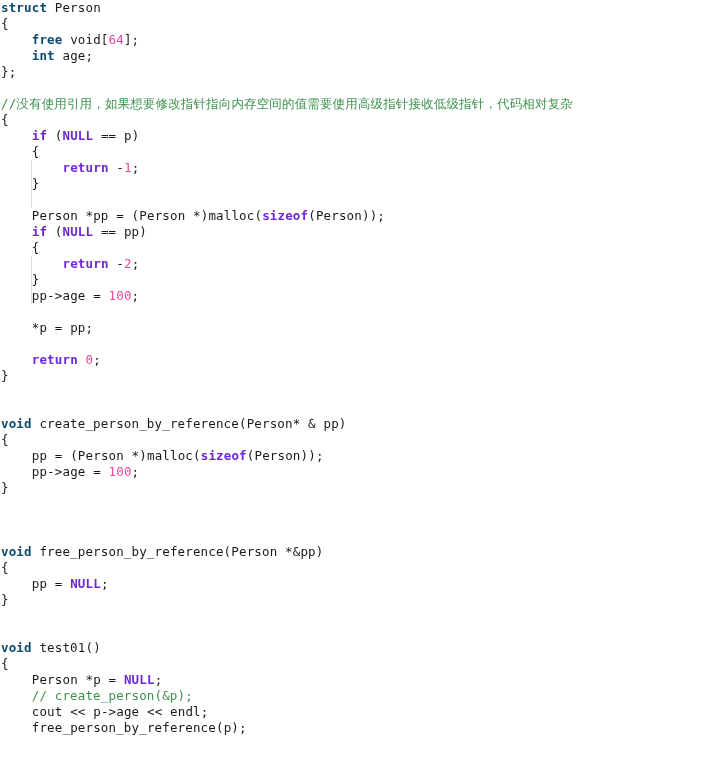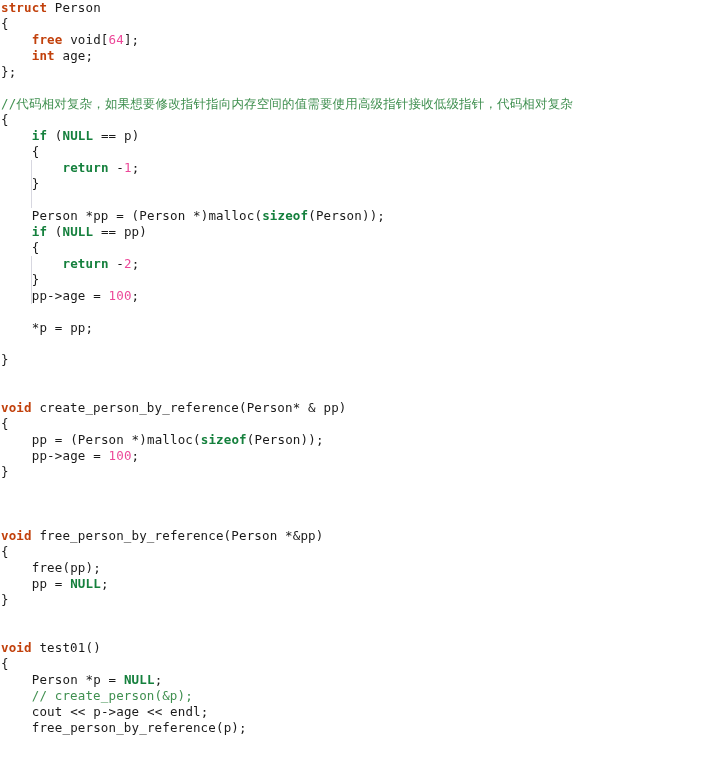--- a/index.html
+++ b/index.html
@@ -23,22 +23,22 @@
   .code-line {
     height: 16px;
     line-height: 16px;
     font-size: 12.5px;
     white-space: pre;
     color: #000000;
     letter-spacing: 0.15px;
     padding-left: 1px;
   }
   .tok { white-space: pre; }
-  .kw   { color: #15803d; font-weight: bold; }
-  .kwt  { color: #c2410c; font-weight: bold; }
+  .kw   { color: #6d28d9; font-weight: bold; }
+  .kwt  { color: #0c4a6e; font-weight: bold; }
   .num  { color: #ec4899; }
   .cmt  { color: #3f8f4f; }
   .pln  { color: #1a1a1a; }
   
   .guide {
     position: absolute;
     width: 1px;
     background: #c9c9d6;
     opacity: 0.75;
   }
@@ -47,50 +47,50 @@
 <body>
 
 <div id="code-editor">
   <div id="code-lines">
       <div class="code-line"><span class="tok kwt">struct</span><span class="tok pln"> </span><span class="tok pln">Person</span></div>
       <div class="code-line"><span class="tok pln">{</span></div>
       <div class="code-line"><span class="tok pln"> </span><span class="tok pln"> </span><span class="tok pln"> </span><span class="tok pln"> </span><span class="tok kwt">free</span><span class="tok pln"> </span><span class="tok pln">void</span><span class="tok pln">[</span><span class="tok num">64</span><span class="tok pln">]</span><span class="tok pln">;</span></div>
       <div class="code-line"><span class="tok pln"> </span><span class="tok pln"> </span><span class="tok pln"> </span><span class="tok pln"> </span><span class="tok kwt">int</span><span class="tok pln"> </span><span class="tok pln">age</span><span class="tok pln">;</span></div>
       <div class="code-line"><span class="tok pln">}</span><span class="tok pln">;</span></div>
       <div class="code-line">&nbsp;</div>
-      <div class="code-line"><span class="tok cmt">//代码相对复杂，如果想要修改指针指向内存空间的值需要使用高级指针接收低级指针，代码相对复杂</span></div>
+      <div class="code-line"><span class="tok cmt">//没有使用引用，如果想要修改指针指向内存空间的值需要使用高级指针接收低级指针，代码相对复杂</span></div>
       <div class="code-line"><span class="tok pln">{</span></div>
       <div class="code-line"><span class="tok pln"> </span><span class="tok pln"> </span><span class="tok pln"> </span><span class="tok pln"> </span><span class="tok kw">if</span><span class="tok pln"> </span><span class="tok pln">(</span><span class="tok kw">NULL</span><span class="tok pln"> </span><span class="tok pln">=</span><span class="tok pln">=</span><span class="tok pln"> </span><span class="tok pln">p</span><span class="tok pln">)</span></div>
       <div class="code-line"><span class="tok pln"> </span><span class="tok pln"> </span><span class="tok pln"> </span><span class="tok pln"> </span><span class="tok pln">{</span></div>
       <div class="code-line"><span class="tok pln"> </span><span class="tok pln"> </span><span class="tok pln"> </span><span class="tok pln"> </span><span class="tok pln"> </span><span class="tok pln"> </span><span class="tok pln"> </span><span class="tok pln"> </span><span class="tok kw">return</span><span class="tok pln"> </span><span class="tok pln">-</span><span class="tok num">1</span><span class="tok pln">;</span></div>
       <div class="code-line"><span class="tok pln"> </span><span class="tok pln"> </span><span class="tok pln"> </span><span class="tok pln"> </span><span class="tok pln">}</span></div>
       <div class="code-line">&nbsp;</div>
       <div class="code-line"><span class="tok pln"> </span><span class="tok pln"> </span><span class="tok pln"> </span><span class="tok pln"> </span><span class="tok pln">Person</span><span class="tok pln"> </span><span class="tok pln">*</span><span class="tok pln">pp</span><span class="tok pln"> </span><span class="tok pln">=</span><span class="tok pln"> </span><span class="tok pln">(</span><span class="tok pln">Person</span><span class="tok pln"> </span><span class="tok pln">*</span><span class="tok pln">)</span><span class="tok pln">malloc</span><span class="tok pln">(</span><span class="tok kw">sizeof</span><span class="tok pln">(</span><span class="tok pln">Person</span><span class="tok pln">)</span><span class="tok pln">)</span><span class="tok pln">;</span></div>
       <div class="code-line"><span class="tok pln"> </span><span class="tok pln"> </span><span class="tok pln"> </span><span class="tok pln"> </span><span class="tok kw">if</span><span class="tok pln"> </span><span class="tok pln">(</span><span class="tok kw">NULL</span><span class="tok pln"> </span><span class="tok pln">=</span><span class="tok pln">=</span><span class="tok pln"> </span><span class="tok pln">pp</span><span class="tok pln">)</span></div>
       <div class="code-line"><span class="tok pln"> </span><span class="tok pln"> </span><span class="tok pln"> </span><span class="tok pln"> </span><span class="tok pln">{</span></div>
       <div class="code-line"><span class="tok pln"> </span><span class="tok pln"> </span><span class="tok pln"> </span><span class="tok pln"> </span><span class="tok pln"> </span><span class="tok pln"> </span><span class="tok pln"> </span><span class="tok pln"> </span><span class="tok kw">return</span><span class="tok pln"> </span><span class="tok pln">-</span><span class="tok num">2</span><span class="tok pln">;</span></div>
       <div class="code-line"><span class="tok pln"> </span><span class="tok pln"> </span><span class="tok pln"> </span><span class="tok pln"> </span><span class="tok pln">}</span></div>
       <div class="code-line"><span class="tok pln"> </span><span class="tok pln"> </span><span class="tok pln"> </span><span class="tok pln"> </span><span class="tok pln">pp</span><span class="tok pln">-</span><span class="tok pln">&gt;</span><span class="tok pln">age</span><span class="tok pln"> </span><span class="tok pln">=</span><span class="tok pln"> </span><span class="tok num">100</span><span class="tok pln">;</span></div>
       <div class="code-line">&nbsp;</div>
       <div class="code-line"><span class="tok pln"> </span><span class="tok pln"> </span><span class="tok pln"> </span><span class="tok pln"> </span><span class="tok pln">*</span><span class="tok pln">p</span><span class="tok pln"> </span><span class="tok pln">=</span><span class="tok pln"> </span><span class="tok pln">pp</span><span class="tok pln">;</span></div>
       <div class="code-line">&nbsp;</div>
+      <div class="code-line"><span class="tok pln"> </span><span class="tok pln"> </span><span class="tok pln"> </span><span class="tok pln"> </span><span class="tok kw">return</span><span class="tok pln"> </span><span class="tok num">0</span><span class="tok pln">;</span></div>
       <div class="code-line"><span class="tok pln">}</span></div>
       <div class="code-line">&nbsp;</div>
       <div class="code-line">&nbsp;</div>
       <div class="code-line"><span class="tok kwt">void</span><span class="tok pln"> </span><span class="tok pln">create_person_by_reference</span><span class="tok pln">(</span><span class="tok pln">Person</span><span class="tok pln">*</span><span class="tok pln"> </span><span class="tok pln">&amp;</span><span class="tok pln"> </span><span class="tok pln">pp</span><span class="tok pln">)</span></div>
       <div class="code-line"><span class="tok pln">{</span></div>
       <div class="code-line"><span class="tok pln"> </span><span class="tok pln"> </span><span class="tok pln"> </span><span class="tok pln"> </span><span class="tok pln">pp</span><span class="tok pln"> </span><span class="tok pln">=</span><span class="tok pln"> </span><span class="tok pln">(</span><span class="tok pln">Person</span><span class="tok pln"> </span><span class="tok pln">*</span><span class="tok pln">)</span><span class="tok pln">malloc</span><span class="tok pln">(</span><span class="tok kw">sizeof</span><span class="tok pln">(</span><span class="tok pln">Person</span><span class="tok pln">)</span><span class="tok pln">)</span><span class="tok pln">;</span></div>
       <div class="code-line"><span class="tok pln"> </span><span class="tok pln"> </span><span class="tok pln"> </span><span class="tok pln"> </span><span class="tok pln">pp</span><span class="tok pln">-</span><span class="tok pln">&gt;</span><span class="tok pln">age</span><span class="tok pln"> </span><span class="tok pln">=</span><span class="tok pln"> </span><span class="tok num">100</span><span class="tok pln">;</span></div>
       <div class="code-line"><span class="tok pln">}</span></div>
       <div class="code-line">&nbsp;</div>
       <div class="code-line">&nbsp;</div>
       <div class="code-line">&nbsp;</div>
       <div class="code-line"><span class="tok kwt">void</span><span class="tok pln"> </span><span class="tok pln">free_person_by_reference</span><span class="tok pln">(</span><span class="tok pln">Person</span><span class="tok pln"> </span><span class="tok pln">*</span><span class="tok pln">&amp;</span><span class="tok pln">pp</span><span class="tok pln">)</span></div>
       <div class="code-line"><span class="tok pln">{</span></div>
-      <div class="code-line"><span class="tok pln"> </span><span class="tok pln"> </span><span class="tok pln"> </span><span class="tok pln"> </span><span class="tok pln">free</span><span class="tok pln">(</span><span class="tok pln">pp</span><span class="tok pln">)</span><span class="tok pln">;</span></div>
       <div class="code-line"><span class="tok pln"> </span><span class="tok pln"> </span><span class="tok pln"> </span><span class="tok pln"> </span><span class="tok pln">pp</span><span class="tok pln"> </span><span class="tok pln">=</span><span class="tok pln"> </span><span class="tok kw">NULL</span><span class="tok pln">;</span></div>
       <div class="code-line"><span class="tok pln">}</span></div>
       <div class="code-line">&nbsp;</div>
       <div class="code-line">&nbsp;</div>
       <div class="code-line"><span class="tok kwt">void</span><span class="tok pln"> </span><span class="tok pln">test01</span><span class="tok pln">(</span><span class="tok pln">)</span></div>
       <div class="code-line"><span class="tok pln">{</span></div>
       <div class="code-line"><span class="tok pln"> </span><span class="tok pln"> </span><span class="tok pln"> </span><span class="tok pln"> </span><span class="tok pln">Person</span><span class="tok pln"> </span><span class="tok pln">*</span><span class="tok pln">p</span><span class="tok pln"> </span><span class="tok pln">=</span><span class="tok pln"> </span><span class="tok kw">NULL</span><span class="tok pln">;</span></div>
       <div class="code-line"><span class="tok cmt">    // create_person(&amp;p);</span></div>
       <div class="code-line"><span class="tok pln"> </span><span class="tok pln"> </span><span class="tok pln"> </span><span class="tok pln"> </span><span class="tok pln">cout</span><span class="tok pln"> </span><span class="tok pln">&lt;</span><span class="tok pln">&lt;</span><span class="tok pln"> </span><span class="tok pln">p</span><span class="tok pln">-</span><span class="tok pln">&gt;</span><span class="tok pln">age</span><span class="tok pln"> </span><span class="tok pln">&lt;</span><span class="tok pln">&lt;</span><span class="tok pln"> </span><span class="tok pln">endl</span><span class="tok pln">;</span></div>
       <div class="code-line"><span class="tok pln"> </span><span class="tok pln"> </span><span class="tok pln"> </span><span class="tok pln"> </span><span class="tok pln">free_person_by_reference</span><span class="tok pln">(</span><span class="tok pln">p</span><span class="tok pln">)</span><span class="tok pln">;</span></div>

